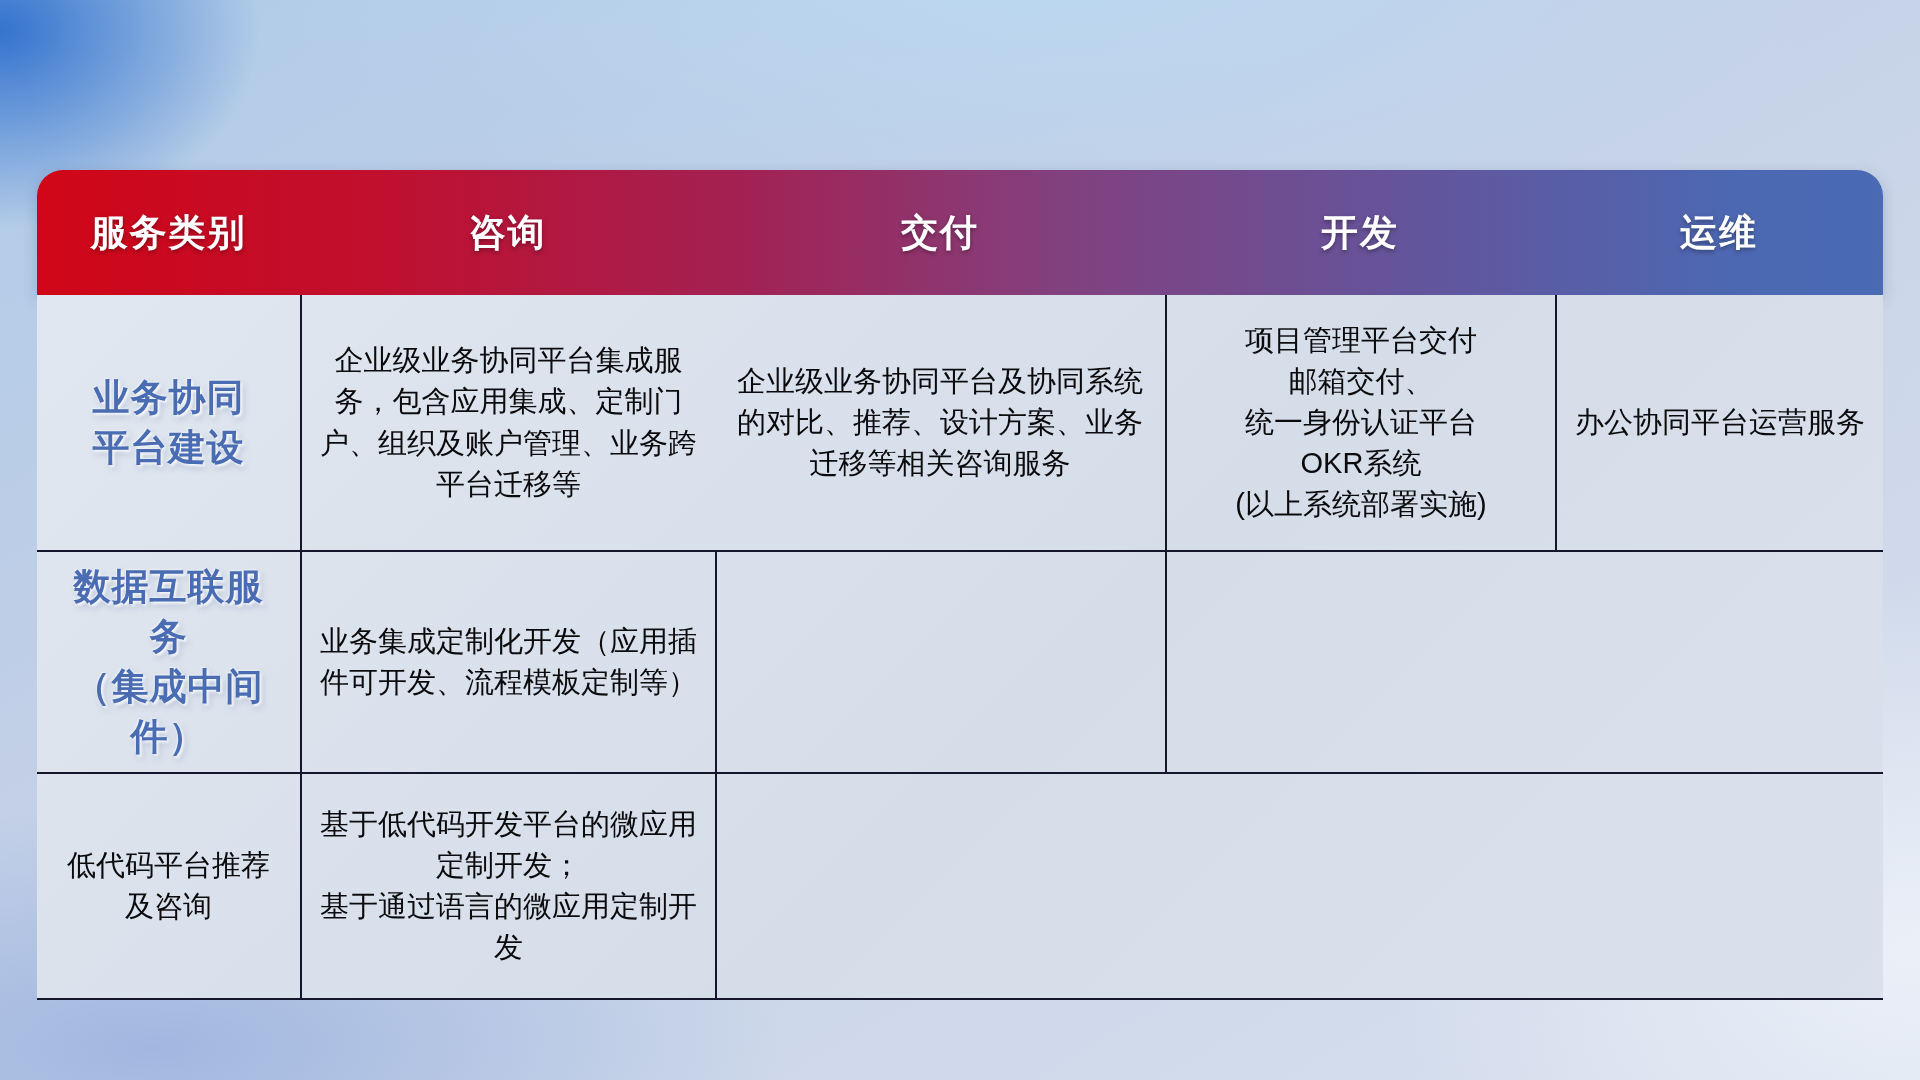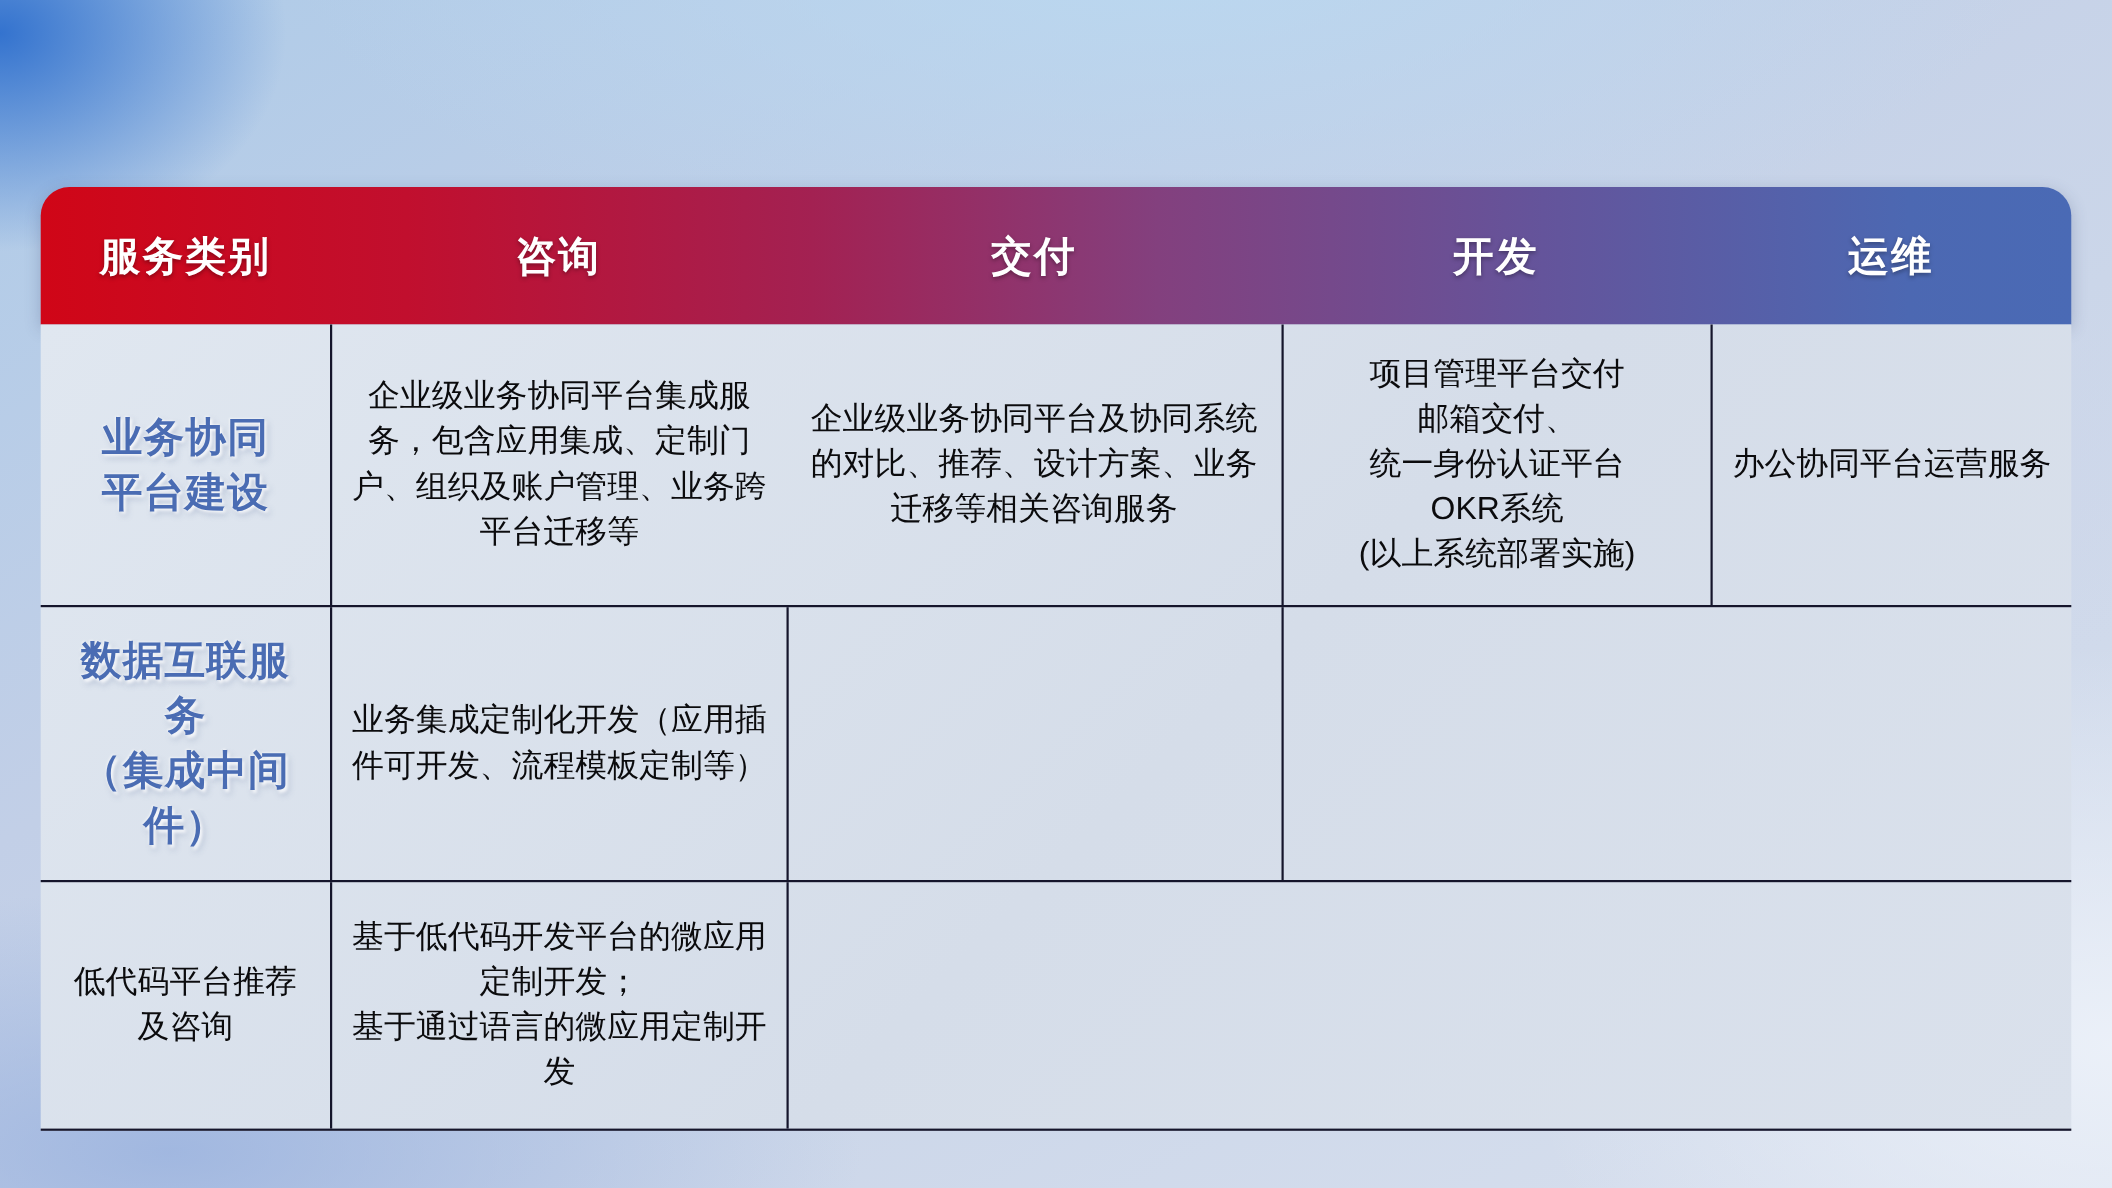--- a/index.html
+++ b/index.html
@@ -41,21 +41,21 @@
 
   .body-grid {
     background: linear-gradient(135deg, #e0e7f0 0%, #d5dde9 55%, #dae1ec 100%);
   }
   .body-row {
     display: grid;
     grid-template-columns: 263px 415px 450px 390px 328px;
     border-bottom: 2px solid #15152b;
   }
   .body-row.row-1 { height: 257px; }
-  .body-row.row-2 { height: 250px; }
+  .body-row.row-2 { height: 222px; }
   .body-row.row-3 { height: 226px; }
 
   .cell {
     display: flex; align-items: center; justify-content: center;
     text-align: center;
     padding: 10px 18px;
     font-size: 29px;
     line-height: 1.42;
     color: #0b0b0d;
     white-space: pre-line;

